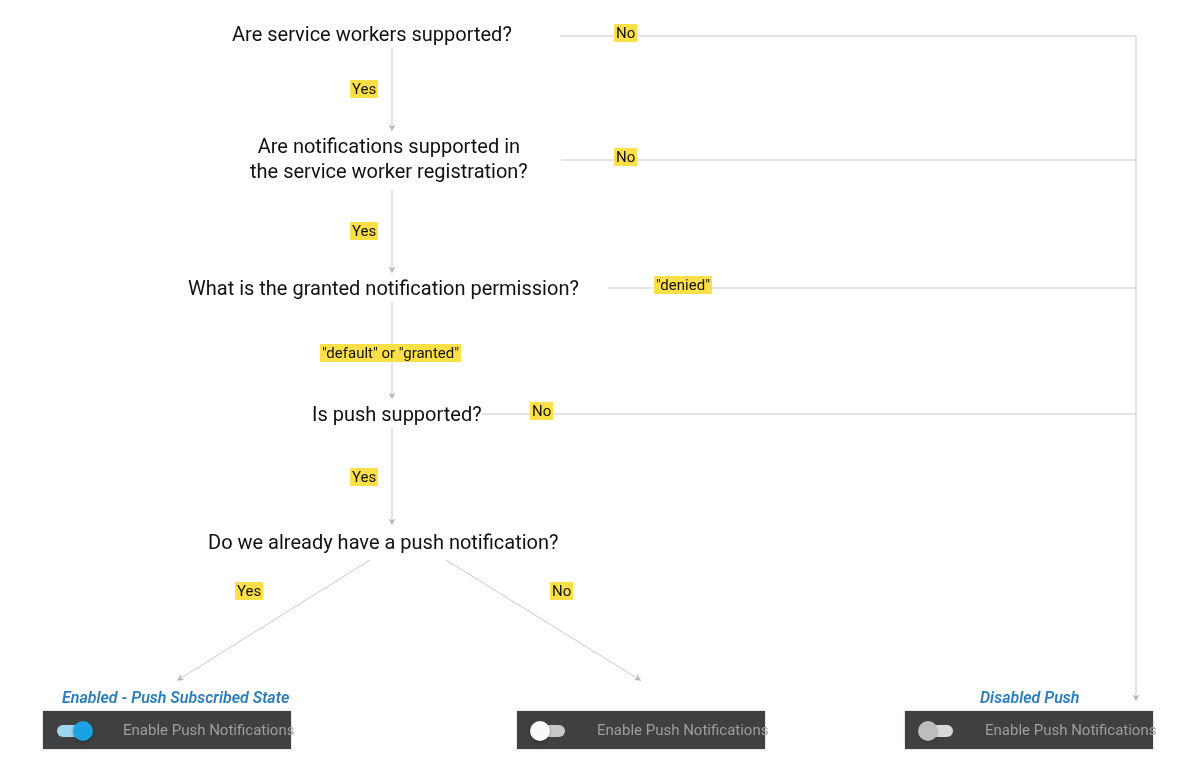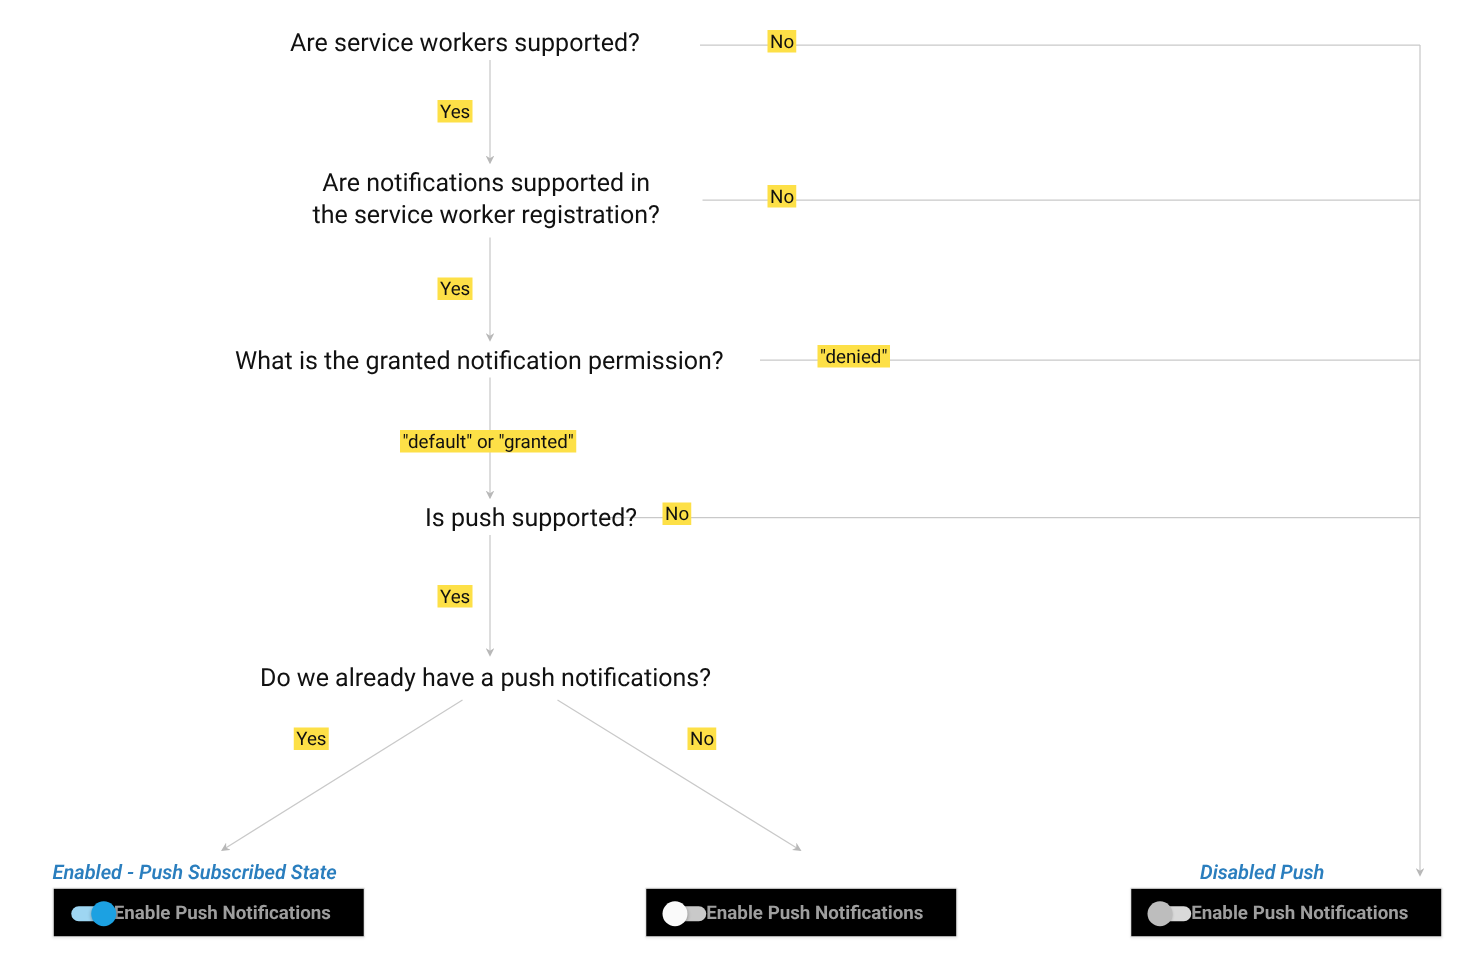--- a/index.html
+++ b/index.html
@@ -40,33 +40,33 @@
     padding: 0 2px;
     white-space: nowrap;
   }
   .state-title {
     position: absolute;
     font-size: 16px;
     font-style: italic;
     font-weight: 600;
     color: #2a7ebe;
     white-space: nowrap;
+    margin-left: 20px;
   }
   .state-card {
     position: absolute;
-    background: #000000;
+    background: #404040;
     border: 1px solid #e9e9e9;
     box-shadow: 0 1px 2px rgba(0,0,0,0.06);
     border-radius: 1px;
     padding: 10px 16px 10px 14px;
     display: flex;
     align-items: center;
-    gap: 0;
+    gap: 32px;
     box-sizing: border-box;
-    font-weight: bold;
   }
   .state-card .label {
     font-size: 15px;
     color: #9e9e9e;
     white-space: nowrap;
   }
   
   .toggle {
     position: relative;
     width: 34px;
@@ -125,22 +125,22 @@
       <line x1="482" y1="414" x2="1136" y2="414"></line>
 
       <line x1="1136" y1="36" x2="1136" y2="700" marker-end="url(#arrow)"></line>
     </g>
   </svg>
 
   <div class="node" style="left:232px; top:22px;">Are service workers supported?</div>
   <div class="node" style="left:234px; top:134px;margin-left:16px;">Are notifications supported in
 the service worker registration?</div>
   <div class="node" style="left:188px; top:276px;">What is the granted notification permission?</div>
-  <div class="node" style="left:312px; top:402px;margin-left:28px;">Is push supported?</div>
-  <div class="node" style="left:208px; top:530px;">Do we already have a push notifications?</div>
+  <div class="node" style="left:312px; top:402px;">Is push supported?</div>
+  <div class="node" style="left:208px; top:530px;">Do we already have a push notification?</div>
 
   <div class="edge-label" style="left:350px; top:80px;">Yes</div>
   <div class="edge-label" style="left:350px; top:222px;">Yes</div>
   <div class="edge-label" style="left:320px; top:344px;">"default" or "granted"</div>
   <div class="edge-label" style="left:350px; top:468px;">Yes</div>
 
   <div class="edge-label" style="left:235px; top:582px;">Yes</div>
   <div class="edge-label" style="left:550px; top:582px;">No</div>
 
   <div class="edge-label" style="left:614px; top:24px;">No</div>

